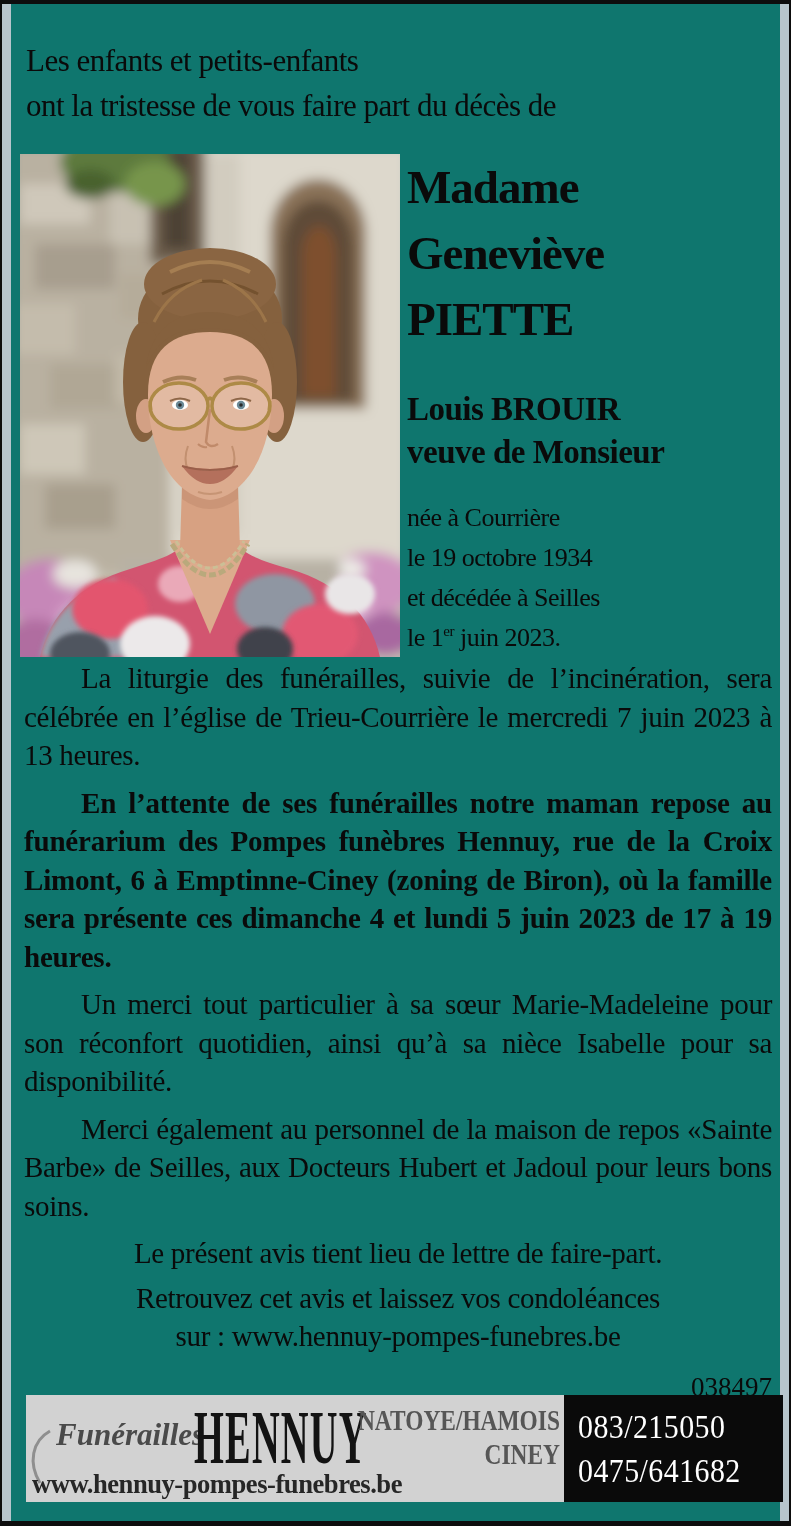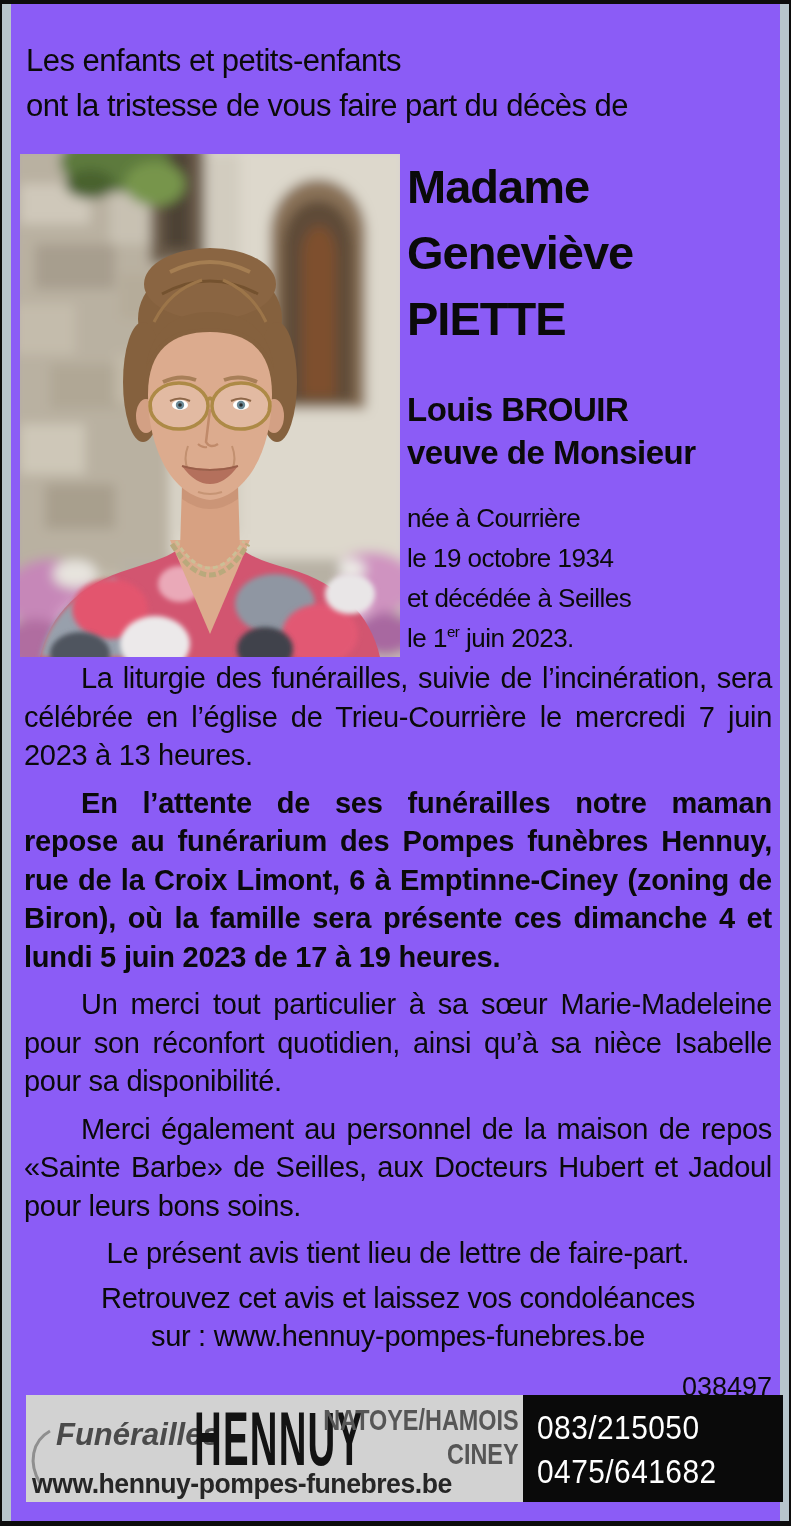--- a/index.html
+++ b/index.html
@@ -1,20 +1,20 @@
 <!DOCTYPE html>
 <html><head>
 <meta charset="utf-8">
 <style>
   html,body { margin:0; padding:0; background:#ffffff; }
   .page {
     position:relative; width:791px; height:1526px; box-sizing:border-box;
-    background:#8b5cf6; overflow:hidden;
+    background:#0f766e; overflow:hidden;
     border:2px solid #0d0d0d; border-top-width:4px; border-bottom-width:5px;
-    font-family:Liberation Sans, sans-serif; color:#0a0a0a;
+    font-family:Liberation Serif, serif; color:#0a0a0a;
   }
   .side-strip { position:absolute; top:0; bottom:0; width:9px; background:#b7c5cc; }
   .side-strip.left { left:0; }
   .side-strip.right { right:0; }
 
   .intro {
     position:absolute; left:24px; top:34px; width:730px;
     font-size:31px; line-height:45px; letter-spacing:-0.5px; text-align:left;
   }
 
@@ -61,21 +61,21 @@
     position:absolute; right:4px; top:8px; text-align:right;
     font-weight:bold; font-size:30px; line-height:34px; color:#565656;
     transform:scaleX(0.78); transform-origin:right top; white-space:nowrap;
   }
   .website {
     position:absolute; left:6px; bottom:2px;
     font-weight:bold; font-size:28px; color:#262626; letter-spacing:-0.5px;
     transform:scaleX(0.95); transform-origin:left bottom; white-space:nowrap;
   }
   .banner-phone {
-    width:260px; background:#0a0a0a; color:#ffffff; box-sizing:border-box;
+    width:219px; background:#0a0a0a; color:#ffffff; box-sizing:border-box;
     display:flex; flex-direction:column; justify-content:center; gap:8px;
     padding-left:14px;
   }
   .phone-line {
     font-size:34px; line-height:36px; letter-spacing:0.5px;
     transform:scaleX(0.88); transform-origin:left center; white-space:nowrap;
   }
 </style>
 </head>
 <body>

